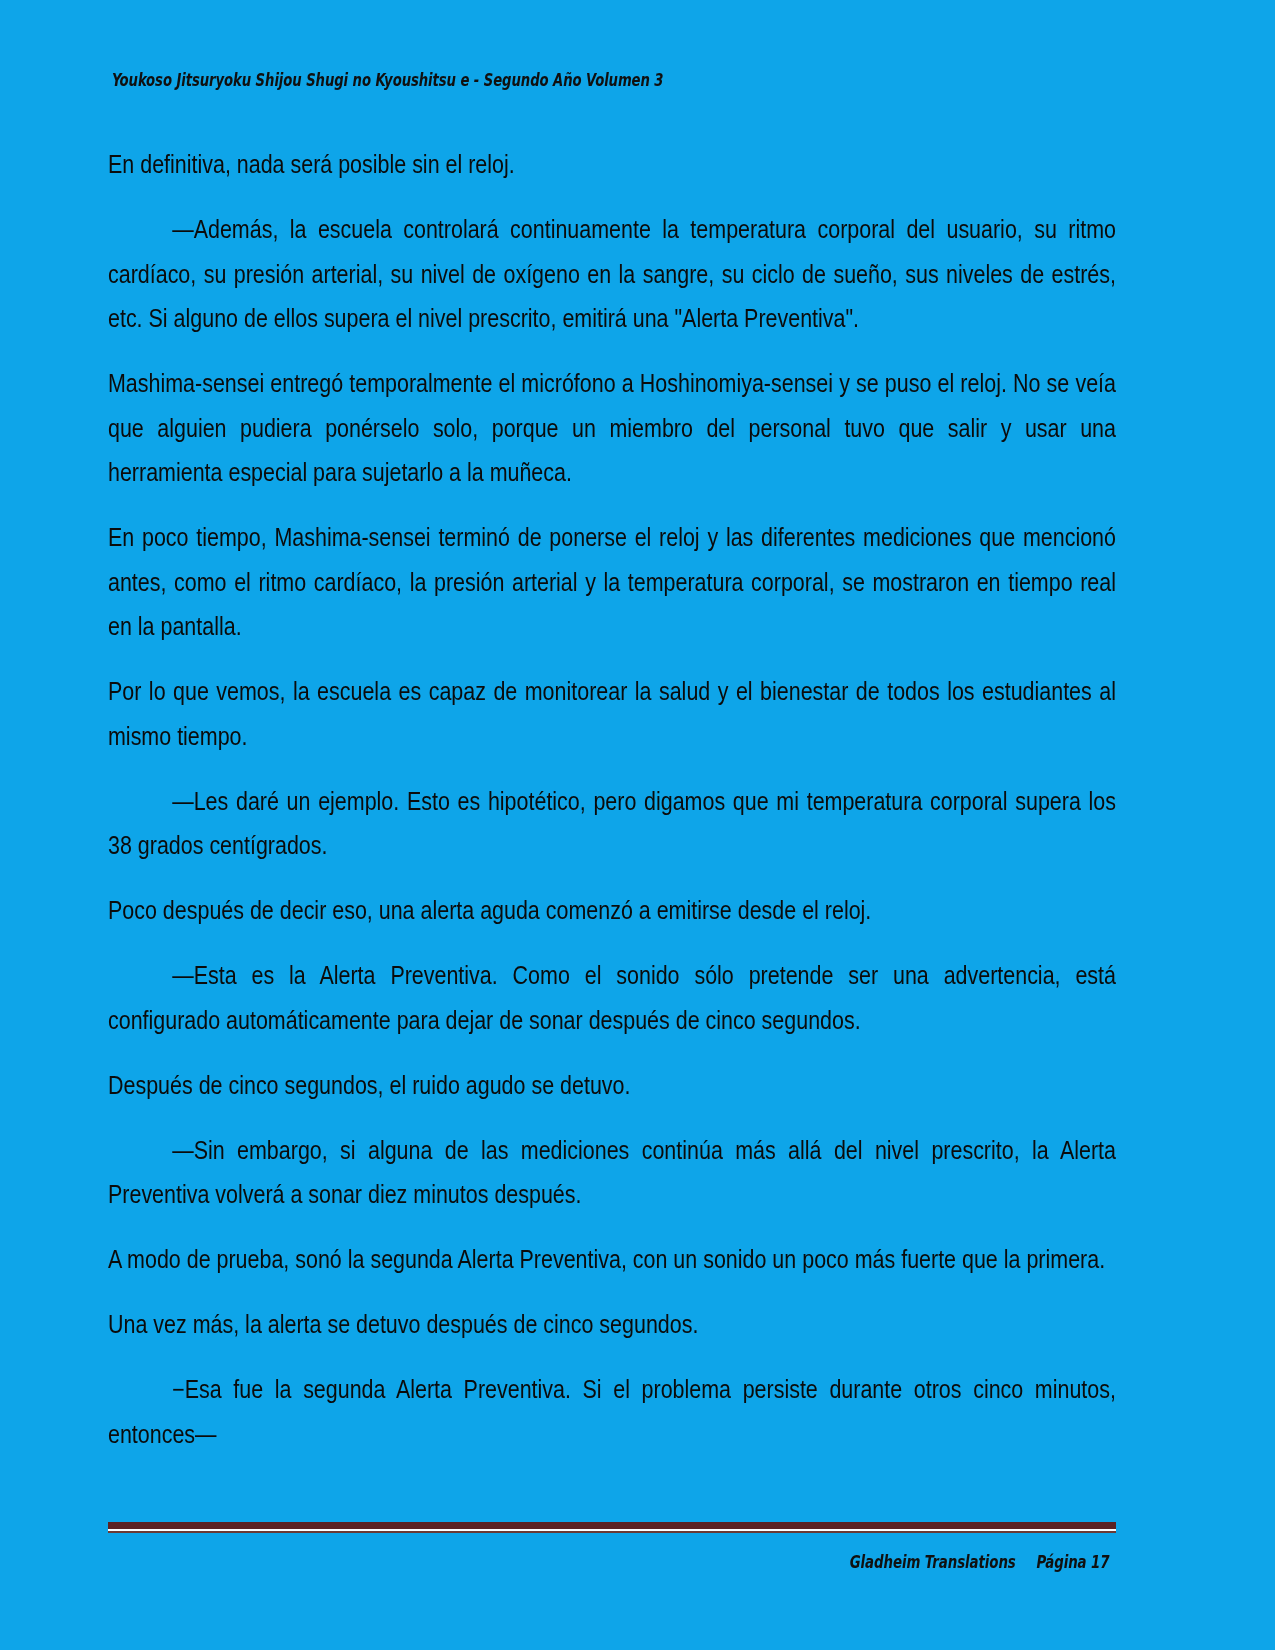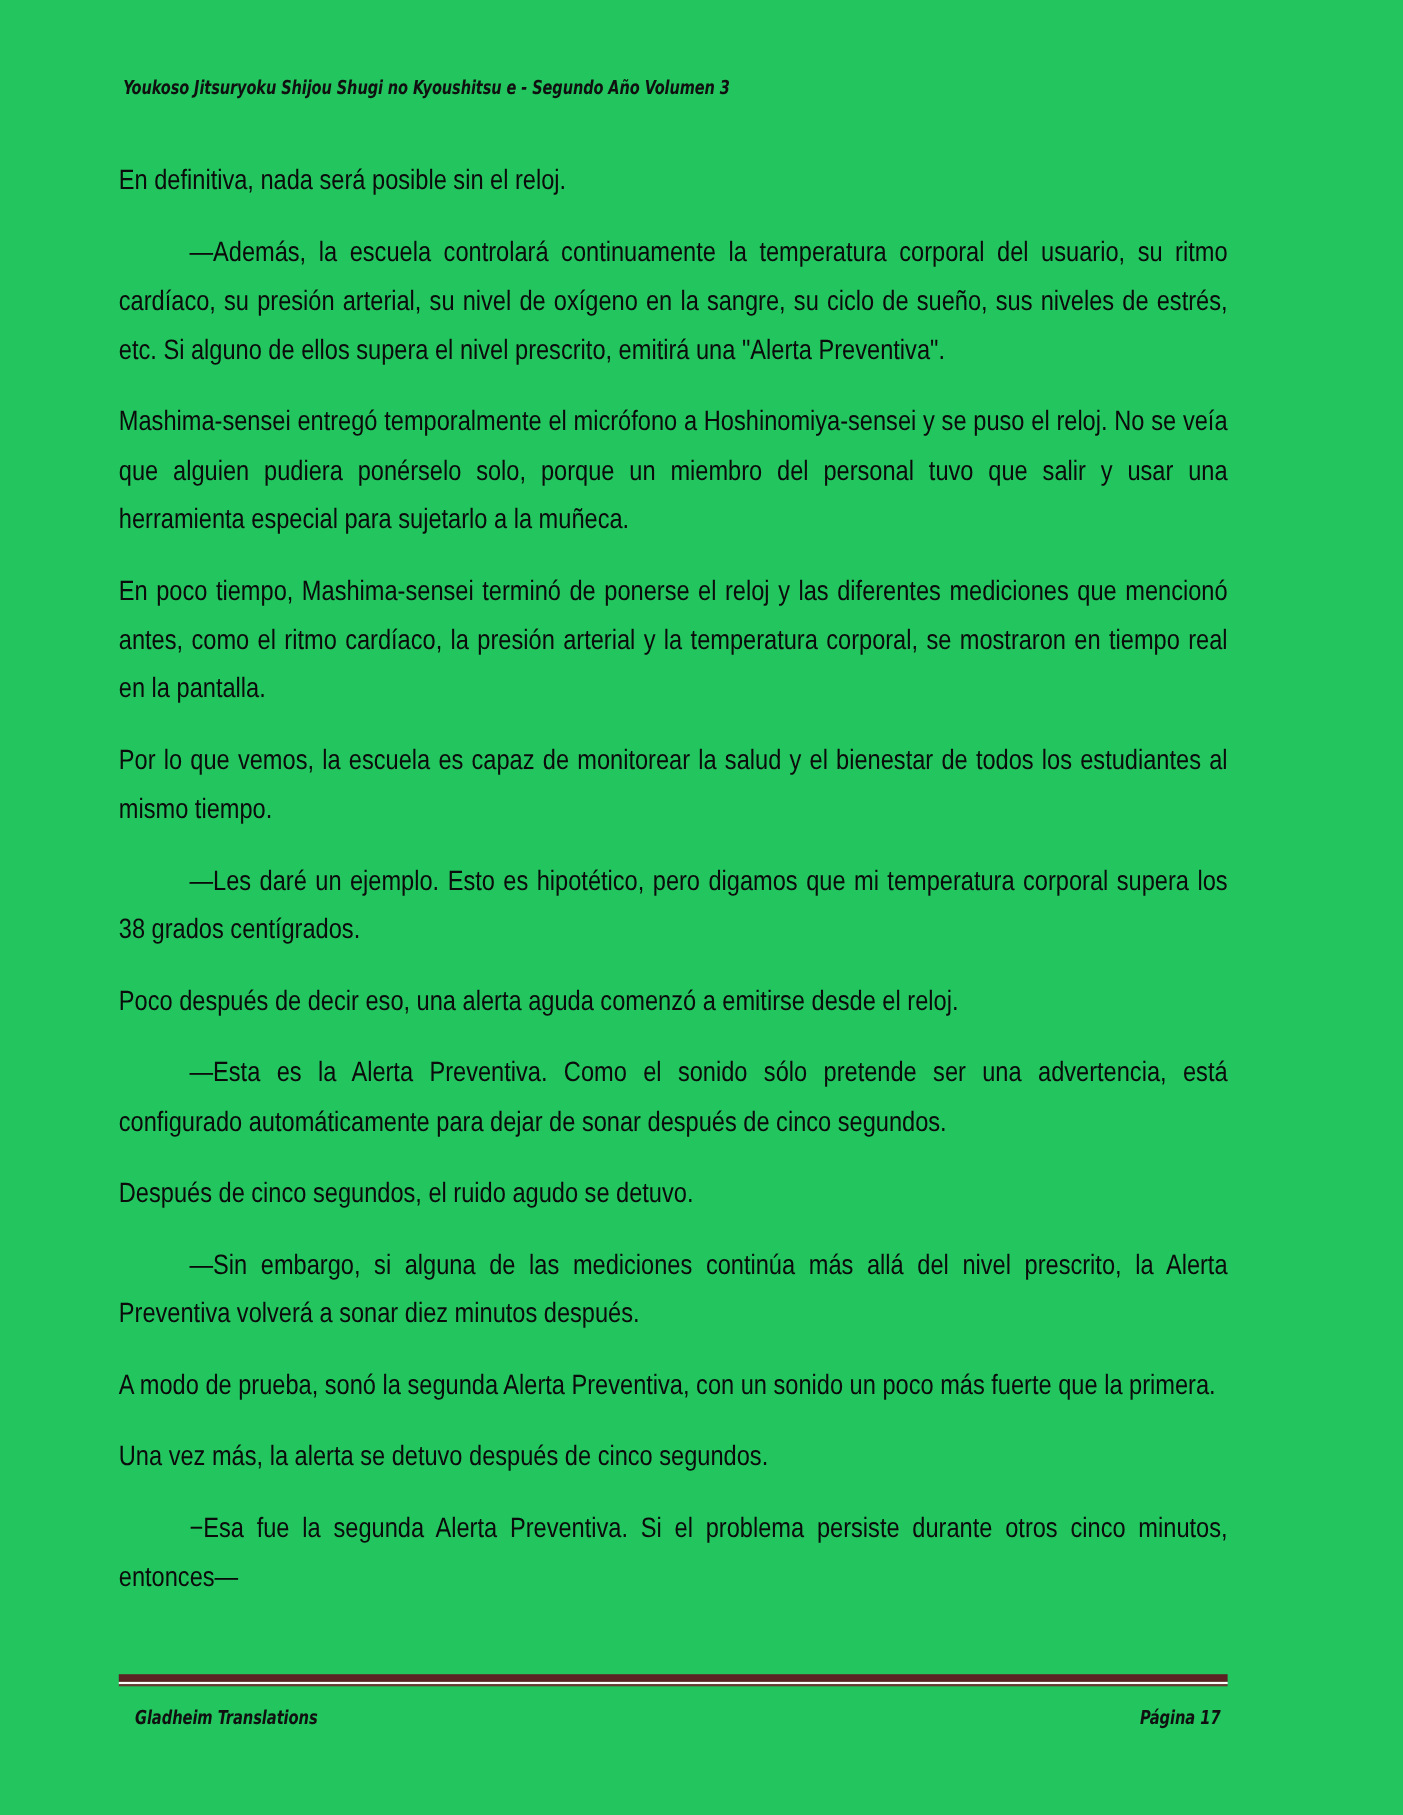--- a/index.html
+++ b/index.html
@@ -6,21 +6,21 @@
   html, body {
     margin: 0;
     padding: 0;
     background: #ffffff;
   }
 
   .page {
     position: relative;
     width: 1275px;
     height: 1650px;
-    background: #22c55e;
+    background: #0ea5e9;
     margin: 0 auto;
     overflow: hidden;
     box-sizing: border-box;
   }
 
   
   .doc-header {
     position: absolute;
     left: 112px;
     top: 70px;
@@ -91,21 +91,21 @@
 
   .footer-rule-thin {
     height: 2px;
     background: #6b3a34;
     width: 100%;
   }
 
   .footer-row {
     display: flex;
     align-items: baseline;
-    justify-content: space-between;
+    justify-content: flex-end;
     margin-top: 19px;
   }
 
   .footer-text {
     font-family: "DejaVu Sans", sans-serif;
     font-size: 17.5px;
     font-weight: 700;
     font-style: italic;
     font-stretch: condensed;
     color: #101010;

